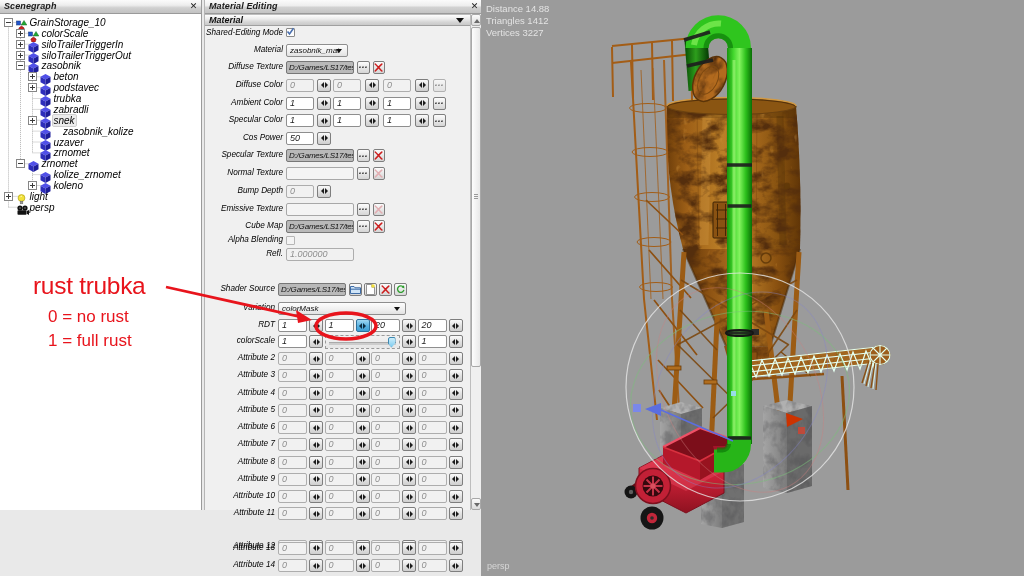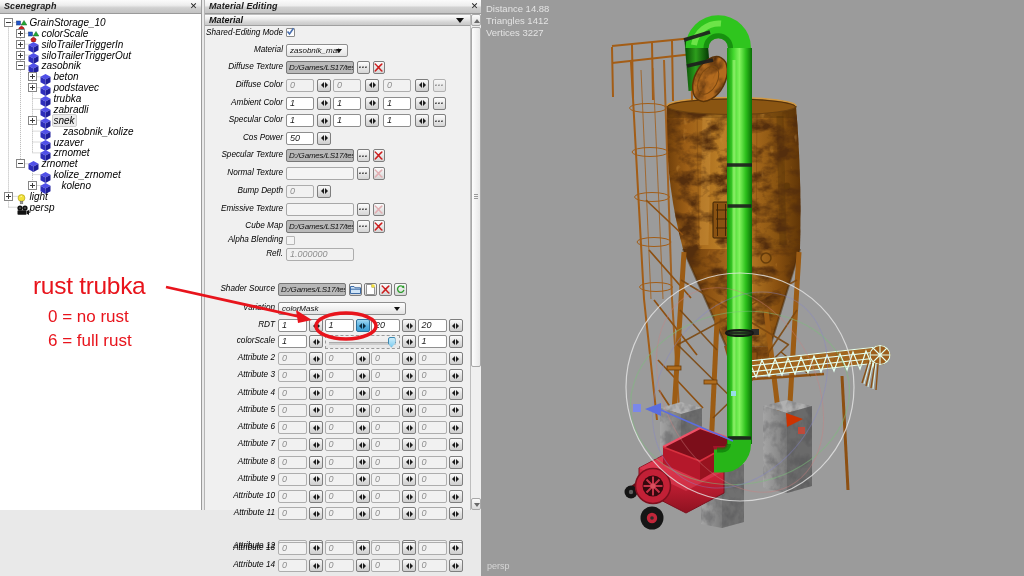--- a/index.html
+++ b/index.html
@@ -239,21 +239,21 @@
           </svg></span>
         <span class="tlabel" style="left: 53.5px;">kolize_zrnomet</span>
       </div>
       <div class="tnode" style="top: 166.05px; left: 0px;">
         <span class="expander plus" style="left: 28px;"></span>
         <span class="ticon" style="left: 39.5px;"><svg width="11" height="11" viewBox="0 0 11 11">
             <polygon points="5.5,0 10.5,2.8 5.5,5.6 0.5,2.8" fill="#5050e8"></polygon>
             <polygon points="0.5,2.8 5.5,5.6 5.5,11 0.5,8.2" fill="#2d2dbb"></polygon>
             <polygon points="10.5,2.8 10.5,8.2 5.5,11 5.5,5.6" fill="#1d1d99"></polygon>
           </svg></span>
-        <span class="tlabel" style="left: 53.5px; margin-left: 8px;">koleno</span>
+        <span class="tlabel" style="left: 53.5px;">koleno</span>
       </div>
       <div class="tnode" style="top: 176.92px; left: 0px;">
         <span class="expander plus" style="left: 4px;"></span>
         <span class="ticon" style="left: 15.5px;"><svg width="11" height="11" viewBox="0 0 11 11">
             <circle cx="5.5" cy="4" r="3.4" fill="#f2e23a" stroke="#b2a217" stroke-width="0.7"></circle>
             <rect x="4.2" y="7.2" width="2.6" height="2.6" fill="#999" stroke="#666" stroke-width="0.5"></rect>
             <path d="M4.3,3.2 a1.6,1.6 0 0 1 1.6,-1" stroke="#fffbd0" stroke-width="0.9" fill="none"></path>
           </svg></span>
         <span class="tlabel" style="left: 29.5px;">light</span>
       </div>
@@ -1119,19 +1119,19 @@
     <div>Distance 14.88</div>
     <div>Triangles 1412</div>
     <div>Vertices 3227</div>
   </div>
   <div class="vcam">persp</div>
 </div>
 
 <div id="anno-layer">
   <div class="anno-title" style="color: rgb(232, 20, 28);">rust trubka</div>
   <div class="anno-l1" style="color: rgb(232, 20, 28);">0 = no rust</div>
-  <div class="anno-l2" style="color: rgb(232, 20, 28);">6 = full rust</div>
+  <div class="anno-l2" style="color: rgb(232, 20, 28);">1 = full rust</div>
   <svg width="1024" height="576" viewBox="0 0 1024 576">
     <line x1="166" y1="287" x2="301" y2="317" stroke="#e8141c" stroke-width="2.8"></line>
     <polygon points="312,320 296,310 298,323" fill="#e8141c"></polygon>
     <ellipse cx="346" cy="326" rx="30" ry="13" fill="none" stroke="#e8141c" stroke-width="3.5"></ellipse>
   </svg>
 </div>
 
 </body></html>

